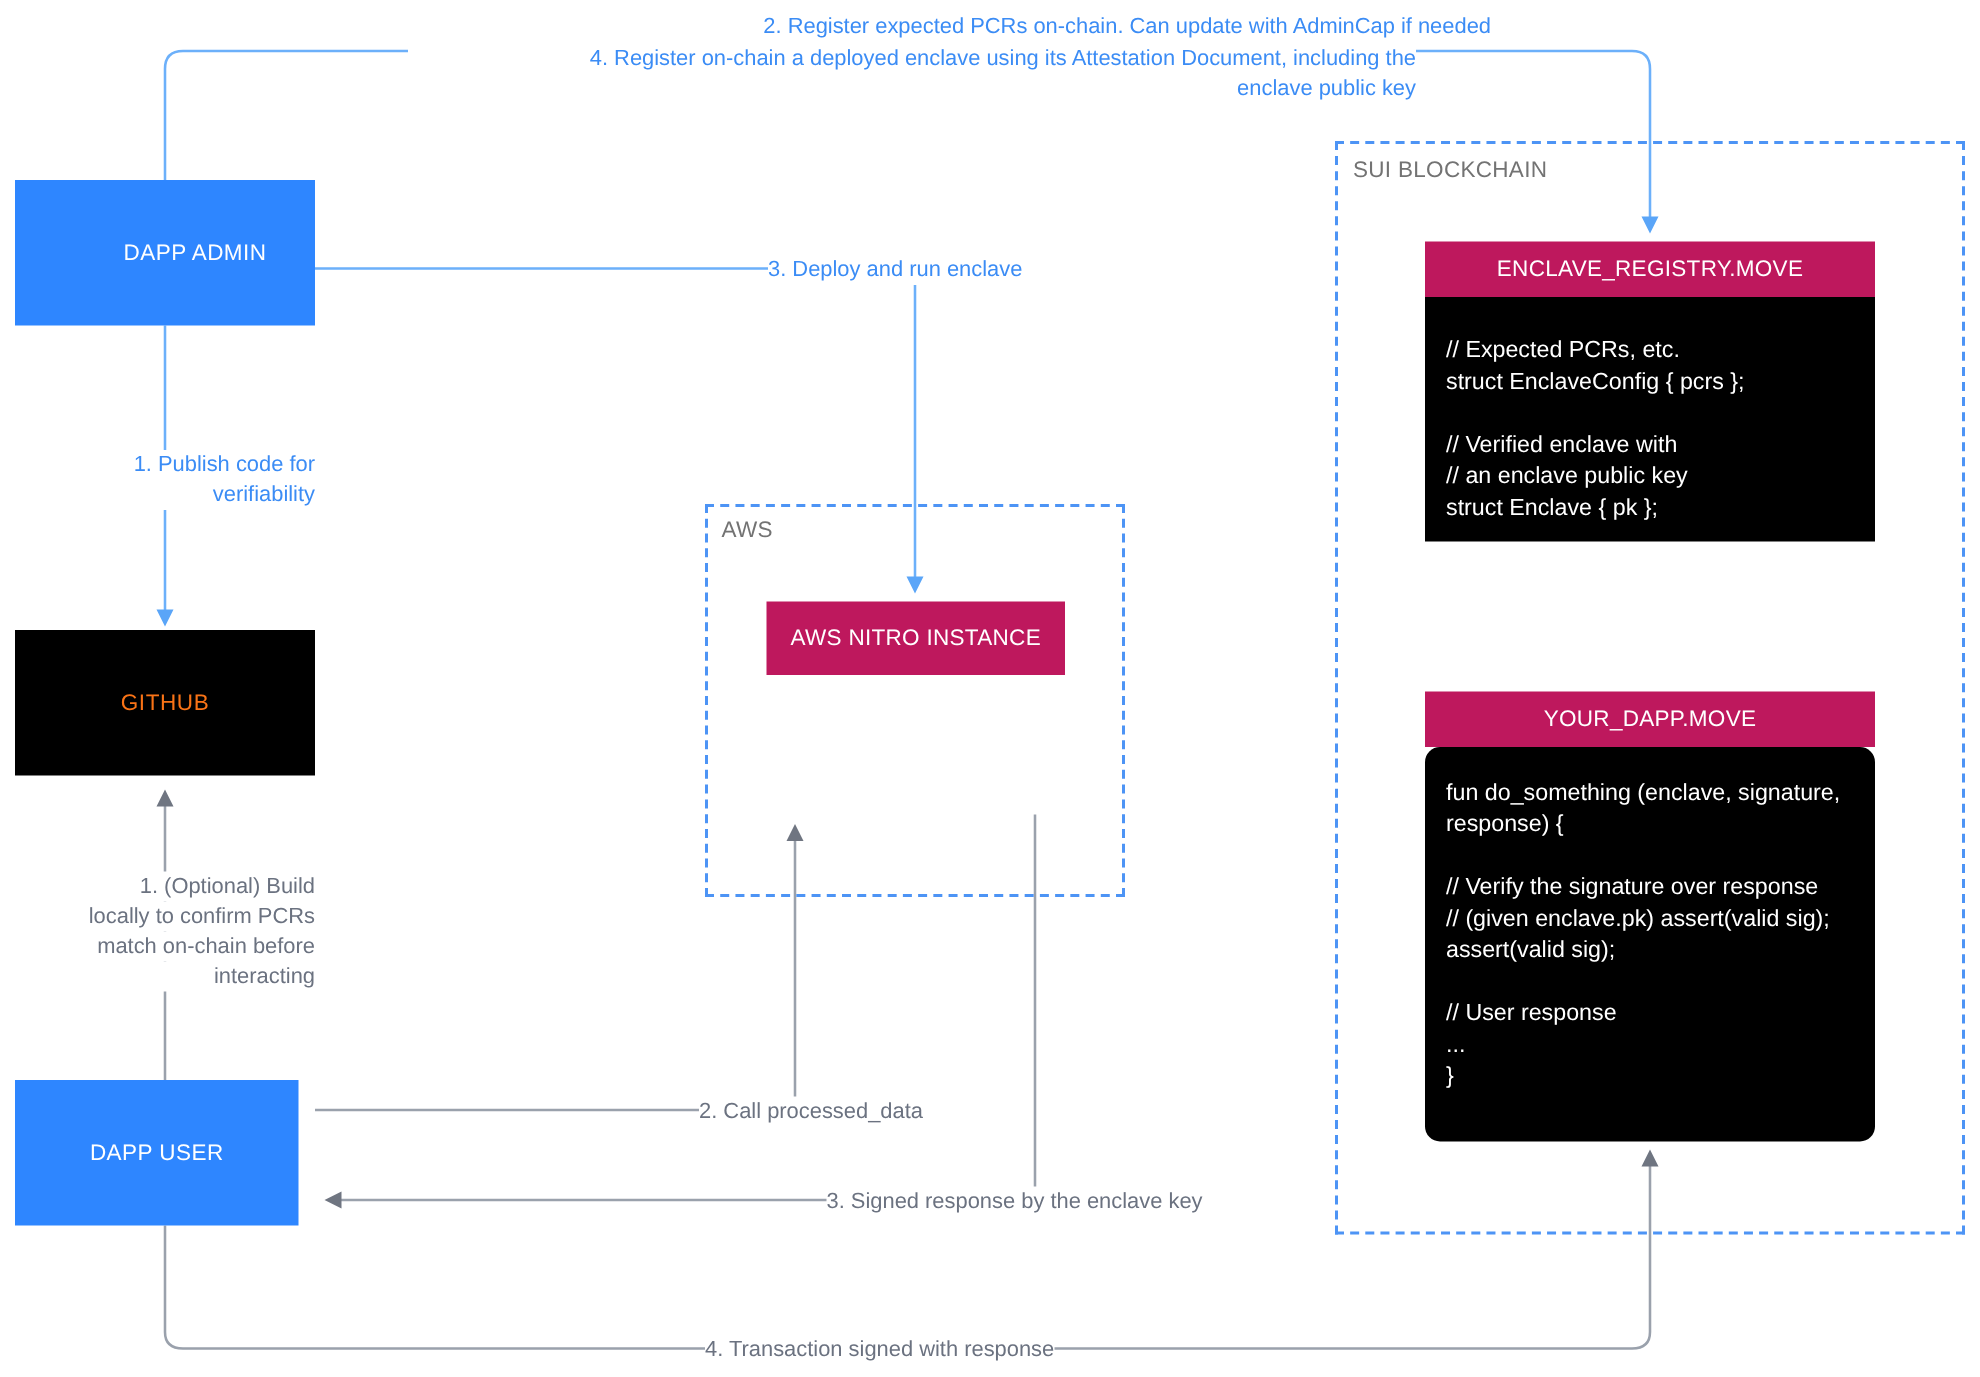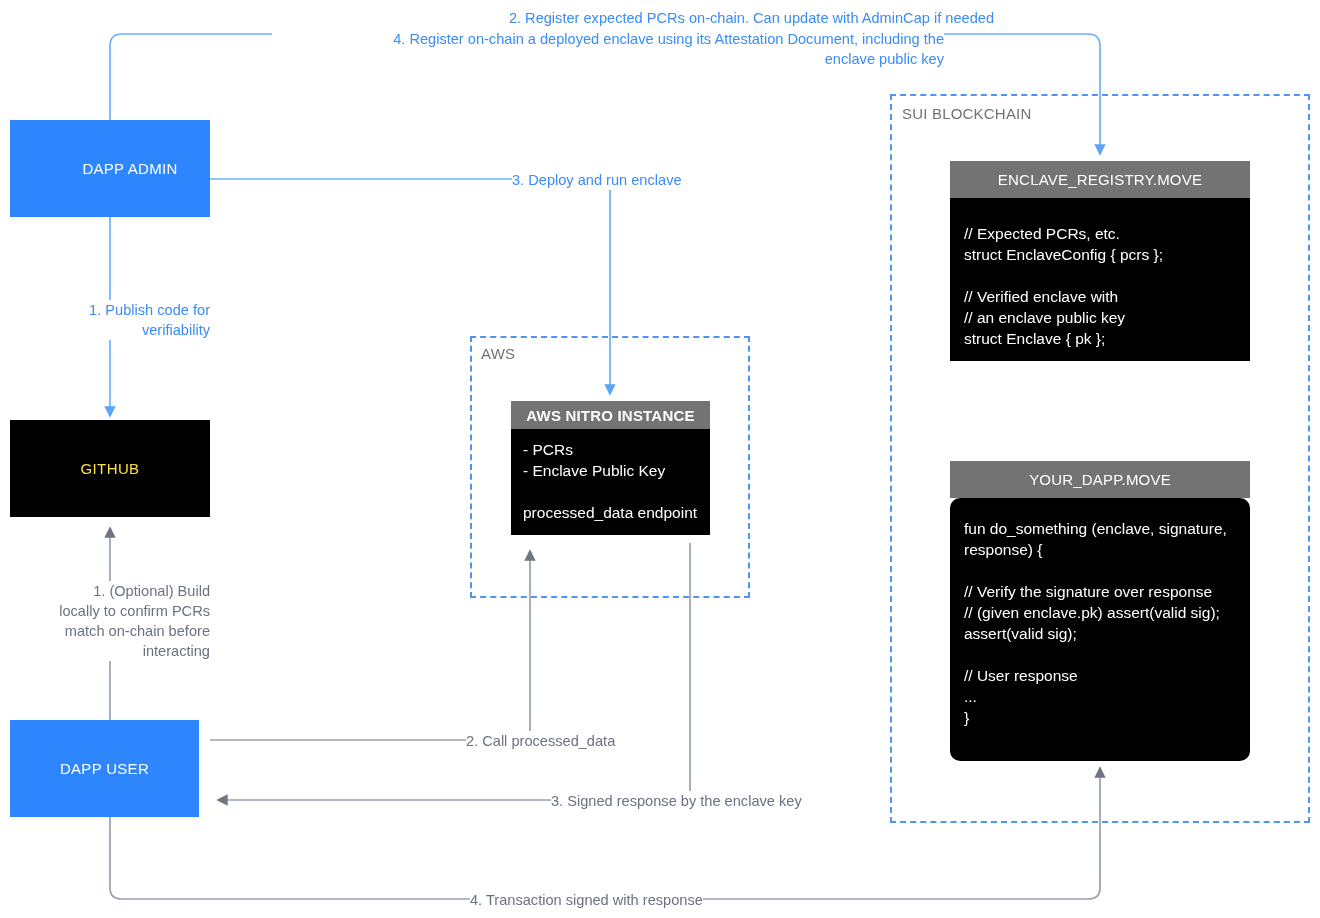--- a/index.html
+++ b/index.html
@@ -11,28 +11,28 @@
   #stage{position:absolute;left:0;top:0;width:1320px;height:918px;}
   svg.wires{position:absolute;left:0;top:0;width:1320px;height:918px;pointer-events:none;}
 
   
   .node{position:absolute;box-sizing:border-box;}
   .solid-blue{
     background:#2E86FF;color:#ffffff;display:flex;align-items:center;justify-content:center;
     font-size:15px;letter-spacing:.3px;
   }
   .hdr{
-    background:#737373;color:#ffffff;display:flex;align-items:center;justify-content:center;
+    background:#be185d;color:#ffffff;display:flex;align-items:center;justify-content:center;
     font-size:15px;letter-spacing:.2px;box-sizing:border-box;
   }
   .blackbox{
     background:#000000;color:#ffffff;box-sizing:border-box;
   }
   .blackcenter{
-    background:#000000;color:#fde047;display:flex;align-items:center;justify-content:center;
+    background:#000000;color:#f97316;display:flex;align-items:center;justify-content:center;
     font-size:15px;letter-spacing:.4px;box-sizing:border-box;
   }
   .codelines{
     font-size:15.5px;line-height:21px;white-space:pre-wrap;padding:25px 12px 10px 14px;
   }
   .bodylines{
     font-size:15.5px;line-height:21px;white-space:pre-wrap;padding:10px 0 0 12px;
   }
 
   
@@ -99,25 +99,21 @@
 
   <div class="node blackcenter" style="left:10px;top:420px;width:200px;height:97px;">
     <span>GITHUB</span>
   </div>
 
   <div class="node solid-blue" style="left:10px;top:720px;width:189px;height:97px;">
     <span>DAPP USER</span>
   </div>
 
   <div class="node" style="left:511px;top:401px;width:199px;height:142px;">
-    <div class="hdr" style="height:28px;width:100%;font-weight:bold;">AWS NITRO INSTANCE</div>
-    <div class="blackbox bodylines" style="height:106px;width:100%;">- PCRs
-- Enclave Public Key
-
-processed_data endpoint</div>
+    <div class="hdr" style="height:49px;width:100%;">AWS NITRO INSTANCE</div>
   </div>
 
   <div class="node" style="left:950px;top:161px;width:300px;height:200px;">
     <div class="hdr" style="height:37px;width:100%;">ENCLAVE_REGISTRY.MOVE</div>
     <div class="blackbox codelines" style="height:163px;width:100%;">// Expected PCRs, etc.
 struct EnclaveConfig { pcrs };
 
 // Verified enclave with
 // an enclave public key
 struct Enclave { pk };</div>

